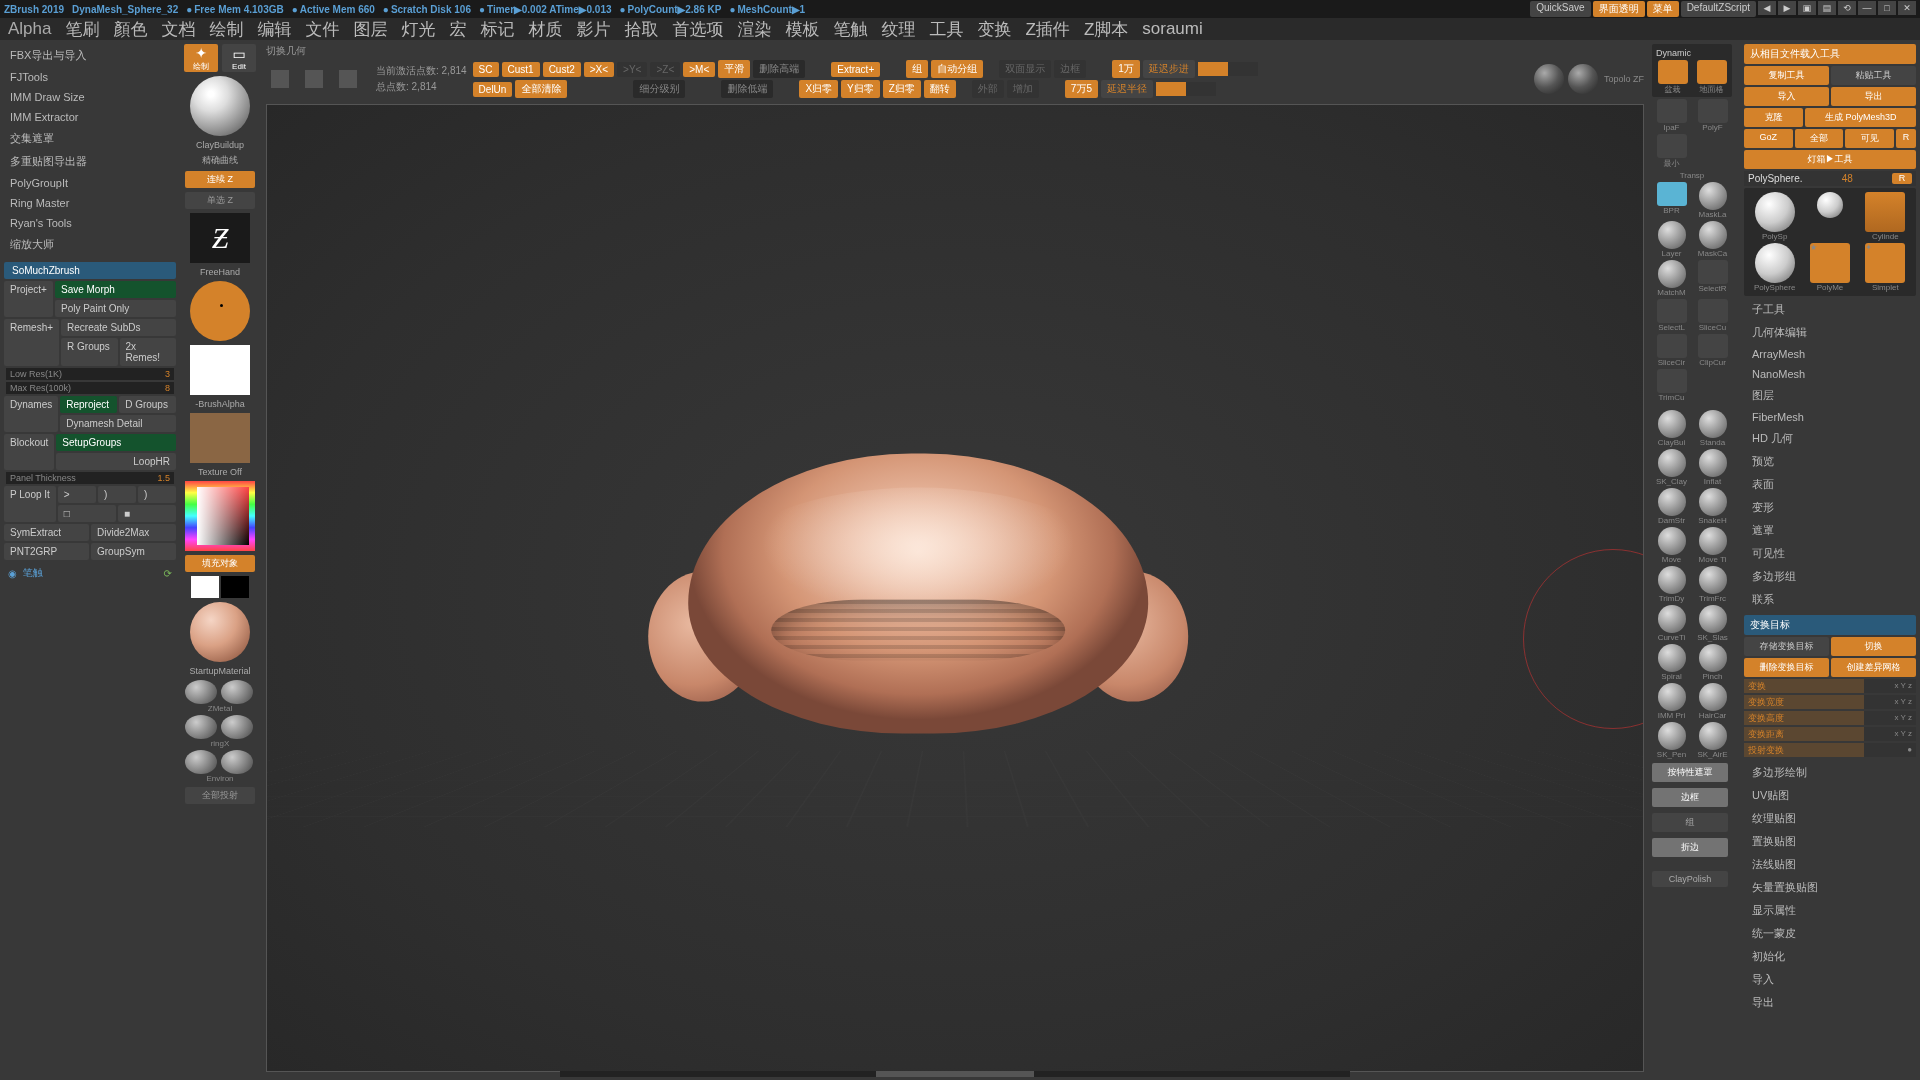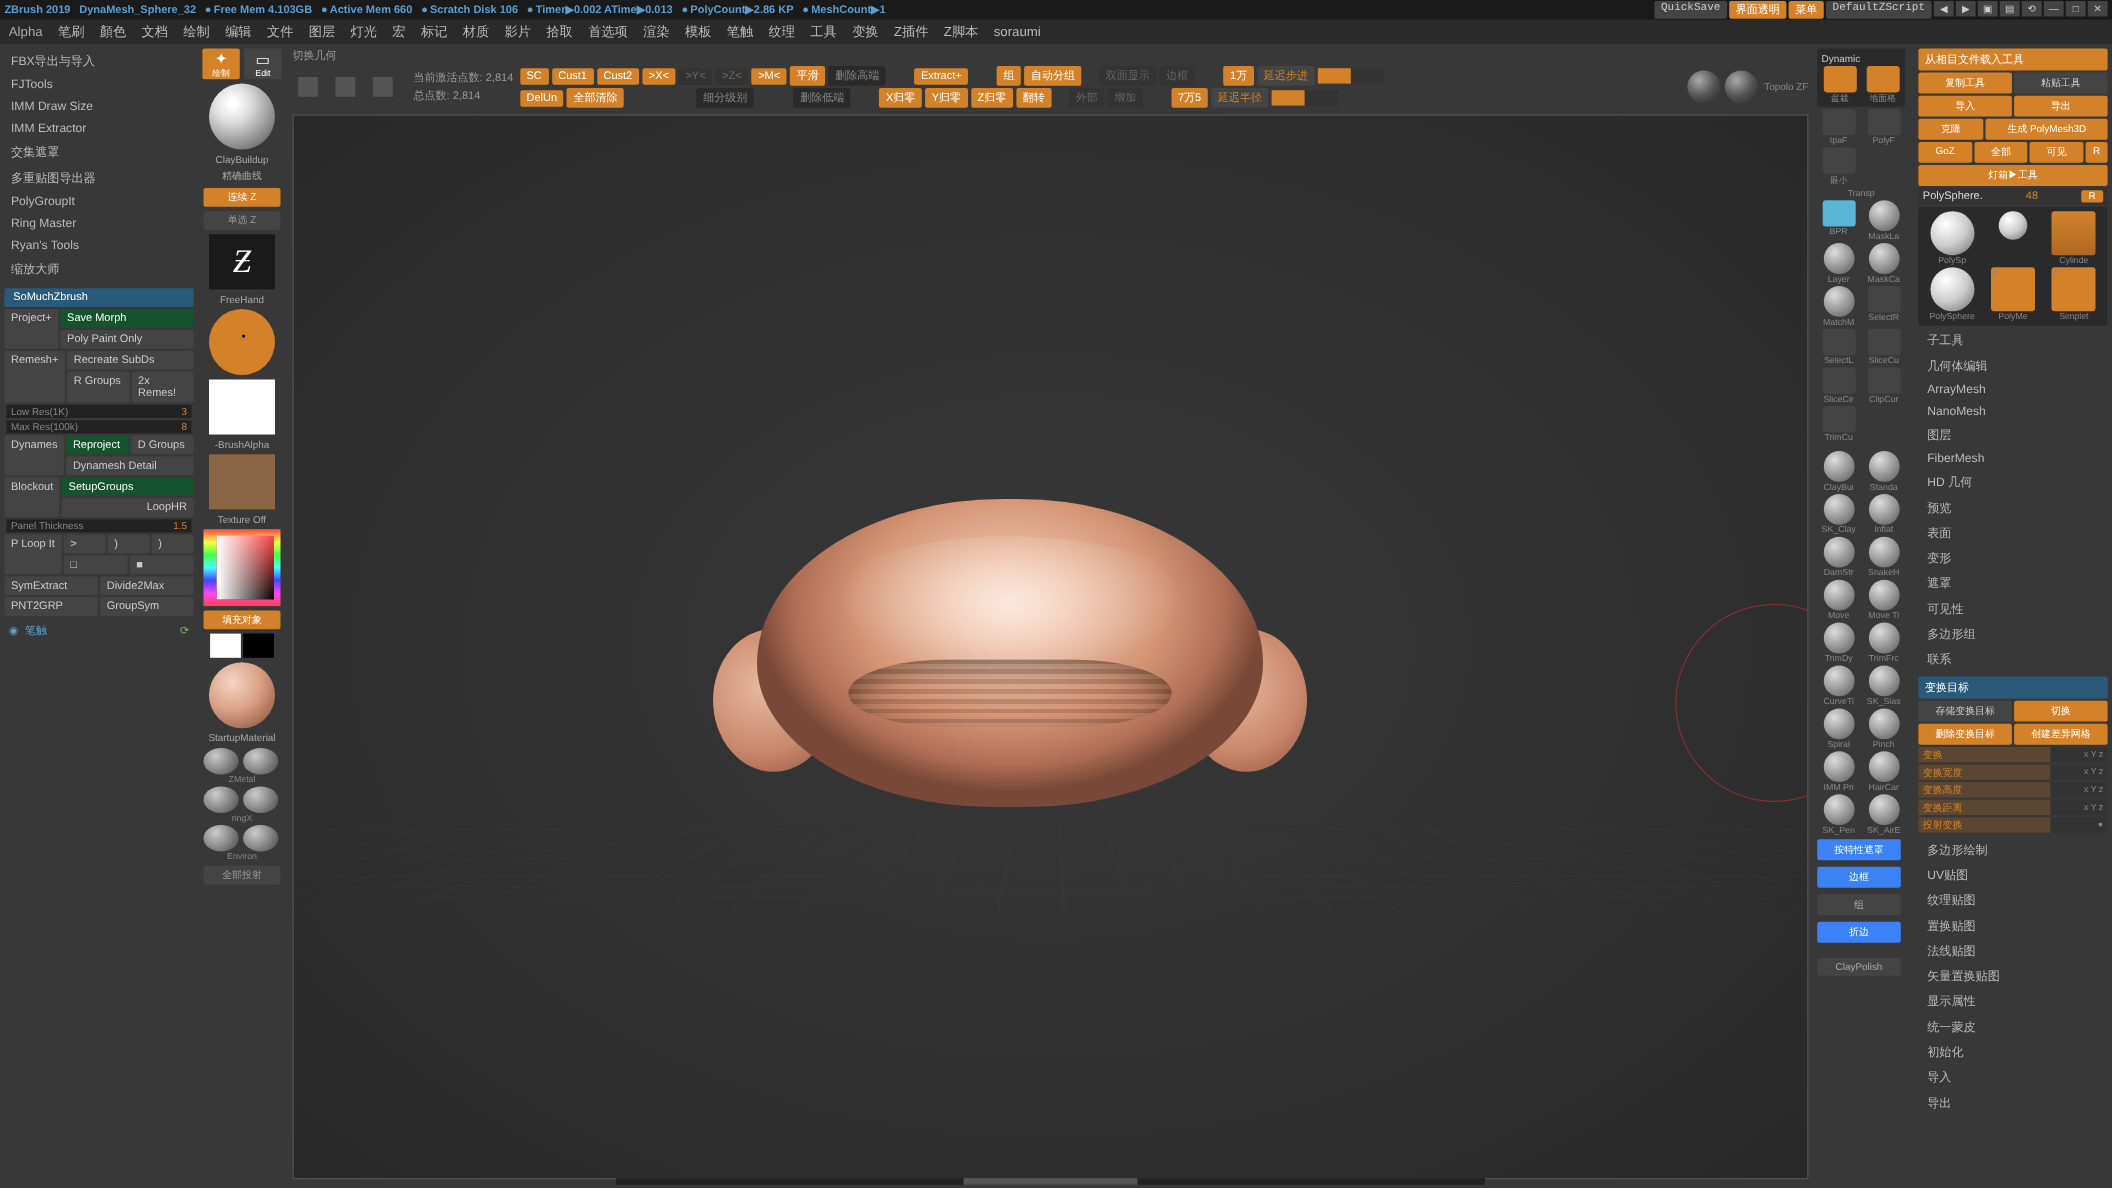--- a/index.html
+++ b/index.html
@@ -1,26 +1,26 @@
 <!DOCTYPE html>
 <html><head>
 <meta charset="utf-8">
 <style>
 * { margin:0; padding:0; box-sizing:border-box; font-family:Arial,sans-serif; }
 body { background:#3a3a3a; color:#ccc; font-size:10px; width:1920px; height:1080px; overflow:hidden; position:relative; }
 
 .titlebar { height:18px; background:#1a1a1a; display:flex; align-items:center; padding:0 4px; gap:8px; }
 .titlebar .tbi { color:#5a9fd4; font-size:10px; display:flex; align-items:center; gap:2px;font-weight:bold; }
 .titlebar-right { margin-left:auto; display:flex; gap:2px; }
-.tbbtn { padding:1px 6px; background:#444; color:#ccc; font-size:10px; border-radius:2px;font-family:Liberation Mono, monospace; }
+.tbbtn { padding:1px 6px; background:#444; color:#ccc; font-size:10px; border-radius:2px; }
 .tbbtn.orange { background:#d4822a; color:#fff; }
 .wbtn { width:18px; height:14px; background:#444; color:#ccc; display:flex; align-items:center; justify-content:center; font-size:9px; }
 
 .menubar { height:22px; background:#2a2a2a; display:flex; align-items:center; padding:0 8px; gap:14px; }
-.menubar .mi { color:#bbb; font-size:12px; cursor:pointer; }
+.menubar .mi { color:#bbb; font-size:17px; cursor:pointer; }
 .menubar .mi:first-child { color:#aaa; }
 
 .main { display:flex; height:calc(1080px - 40px); }
 
 .left-panel { width:180px; background:#383838; overflow:hidden; }
 .lp-list { padding:4px 0; }
 .lp-item { padding:4px 10px; color:#bbb; font-size:11px; cursor:pointer; }
 .lp-hdr { padding:3px 8px; background:#2a5a7a; color:#fff; font-size:10px; border-radius:2px; margin:2px 4px; display:flex; justify-content:space-between; }
 .lp-box { margin:2px 4px; display:flex; gap:2px; flex-wrap:wrap; }
 .lp-btn { padding:3px 6px; background:#444; color:#ccc; font-size:10px; border-radius:2px; cursor:pointer; flex:0 0 auto; }
@@ -83,21 +83,21 @@
 .right-dock { width:90px; background:#383838; padding:4px 2px; display:flex; flex-direction:column; gap:2px; align-items:flex-start; }
 .rd-top { display:flex; gap:4px; }
 .rd-top .sp { width:30px; height:30px; background:radial-gradient(circle at 35% 30%,#aaa,#555,#222); border-radius:50%; }
 .rd-panel { width:80px; background:#2a2a2a; border-radius:2px; padding:2px; }
 .rd-hdr { font-size:9px; color:#ccc; padding:2px; }
 .rd-grid { display:grid; grid-template-columns:1fr 1fr; gap:2px; }
 .rd-cell { display:flex; flex-direction:column; align-items:center; font-size:8px; color:#888; }
 .rd-cell .ic { width:30px; height:24px; background:#444; border-radius:3px; }
 .rd-cell .ic.sp { background:radial-gradient(circle at 35% 30%,#ddd,#999,#555); border-radius:50%; height:28px; width:28px; }
 .rd-cell.hl .ic { background:#5ab4d4; }
-.rd-btn { width:76px; padding:3px; background:#3b82f6; color:#fff; font-size:9px; text-align:center; border-radius:2px; margin:2px 0; }
+.rd-btn { width:76px; padding:3px; background:#737373; color:#fff; font-size:9px; text-align:center; border-radius:2px; margin:2px 0; }
 .rd-btn.g { background:#444; color:#aaa; }
 
 .right-panel { width:180px; background:#383838; padding:4px; overflow:hidden; }
 .rp-hdr { padding:3px 6px; background:#d4822a; color:#fff; font-size:10px; border-radius:2px; margin-bottom:2px; }
 .rp-row { display:flex; gap:2px; margin-bottom:2px; }
 .rp-btn { flex:1; padding:3px 4px; background:#444; color:#ccc; font-size:9px; text-align:center; border-radius:2px; }
 .rp-btn.o { background:#d4822a; color:#fff; }
 .rp-btn.sm { flex:0 0 20px; }
 .rp-title { padding:2px 4px; background:#333; color:#ddd; font-size:10px; display:flex; justify-content:space-between; margin:2px 0; }
 .rp-title .num { color:#d4822a; }

